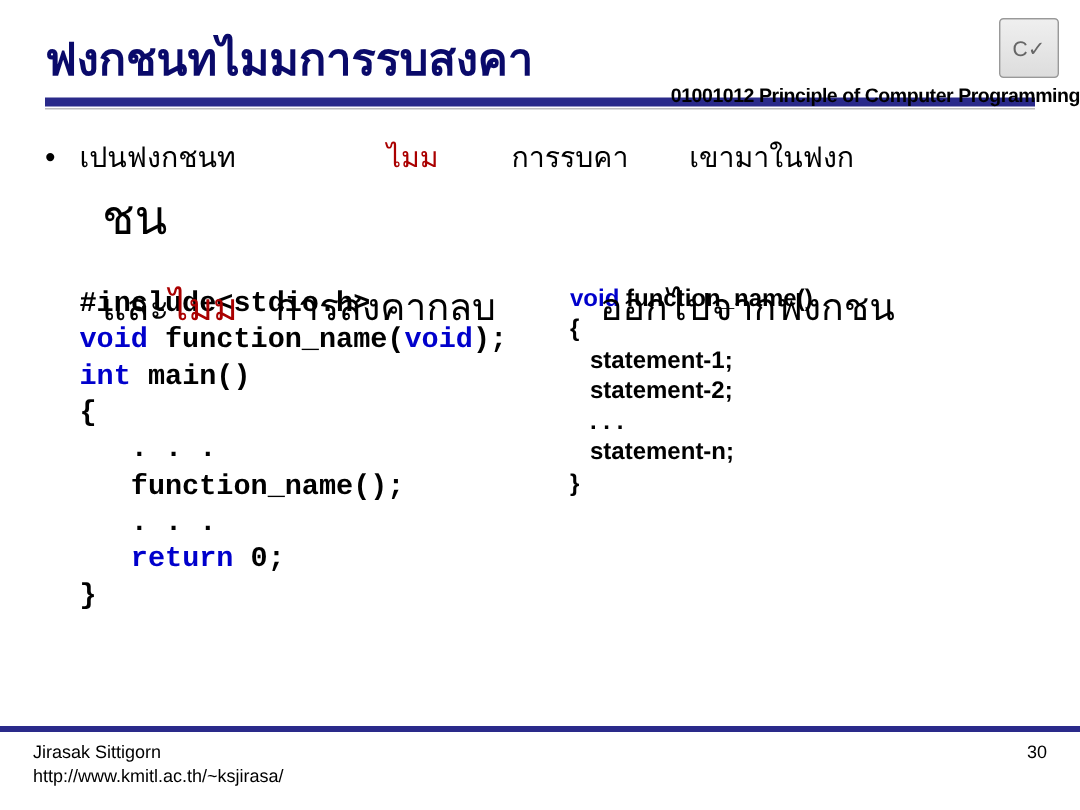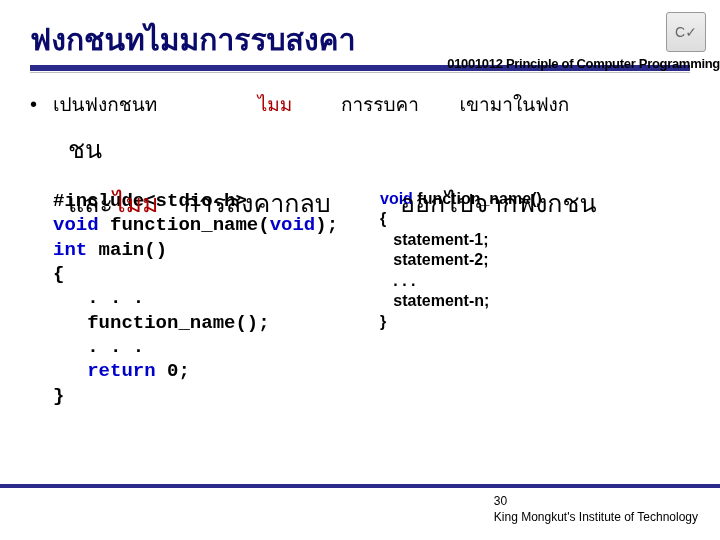--- a/index.html
+++ b/index.html
@@ -78,22 +78,21 @@
     line-height: 1;
     color: #000;
     margin-right: 6px;
   }
   .line1 {
     font-size: 19px;
   }
   .red { color: #aa0000; }
   .line2 {
     margin-left: 38px;
-    margin-top: 10px;
-    font-size: 25px;
+    font-size: 32px;
   }
   .overlap-area {
     position: relative;
     margin-top: 14px;
     height: 250px;
   }
   .thai-over {
     position: absolute;
     left: 38px;
     top: 0;
@@ -213,19 +212,22 @@
 <span>   statement-2;</span>
 <span>   . . .</span>
 <span>   statement-n;</span>
 <span>}</span></div>
 
     </div>
 
   </div>
 
   <div class="footer">
+    <div class="footer-left">
+      <div>Jirasak Sittigorn</div>
+      <div>http://www.kmitl.ac.th/~ksjirasa/</div>
+    </div>
     <div class="footer-right">
       <div>30</div>
-      <div>King Mongkut's Institute of Technology</div>
     </div>
   </div>
 
 </div>
 
 </body></html>

